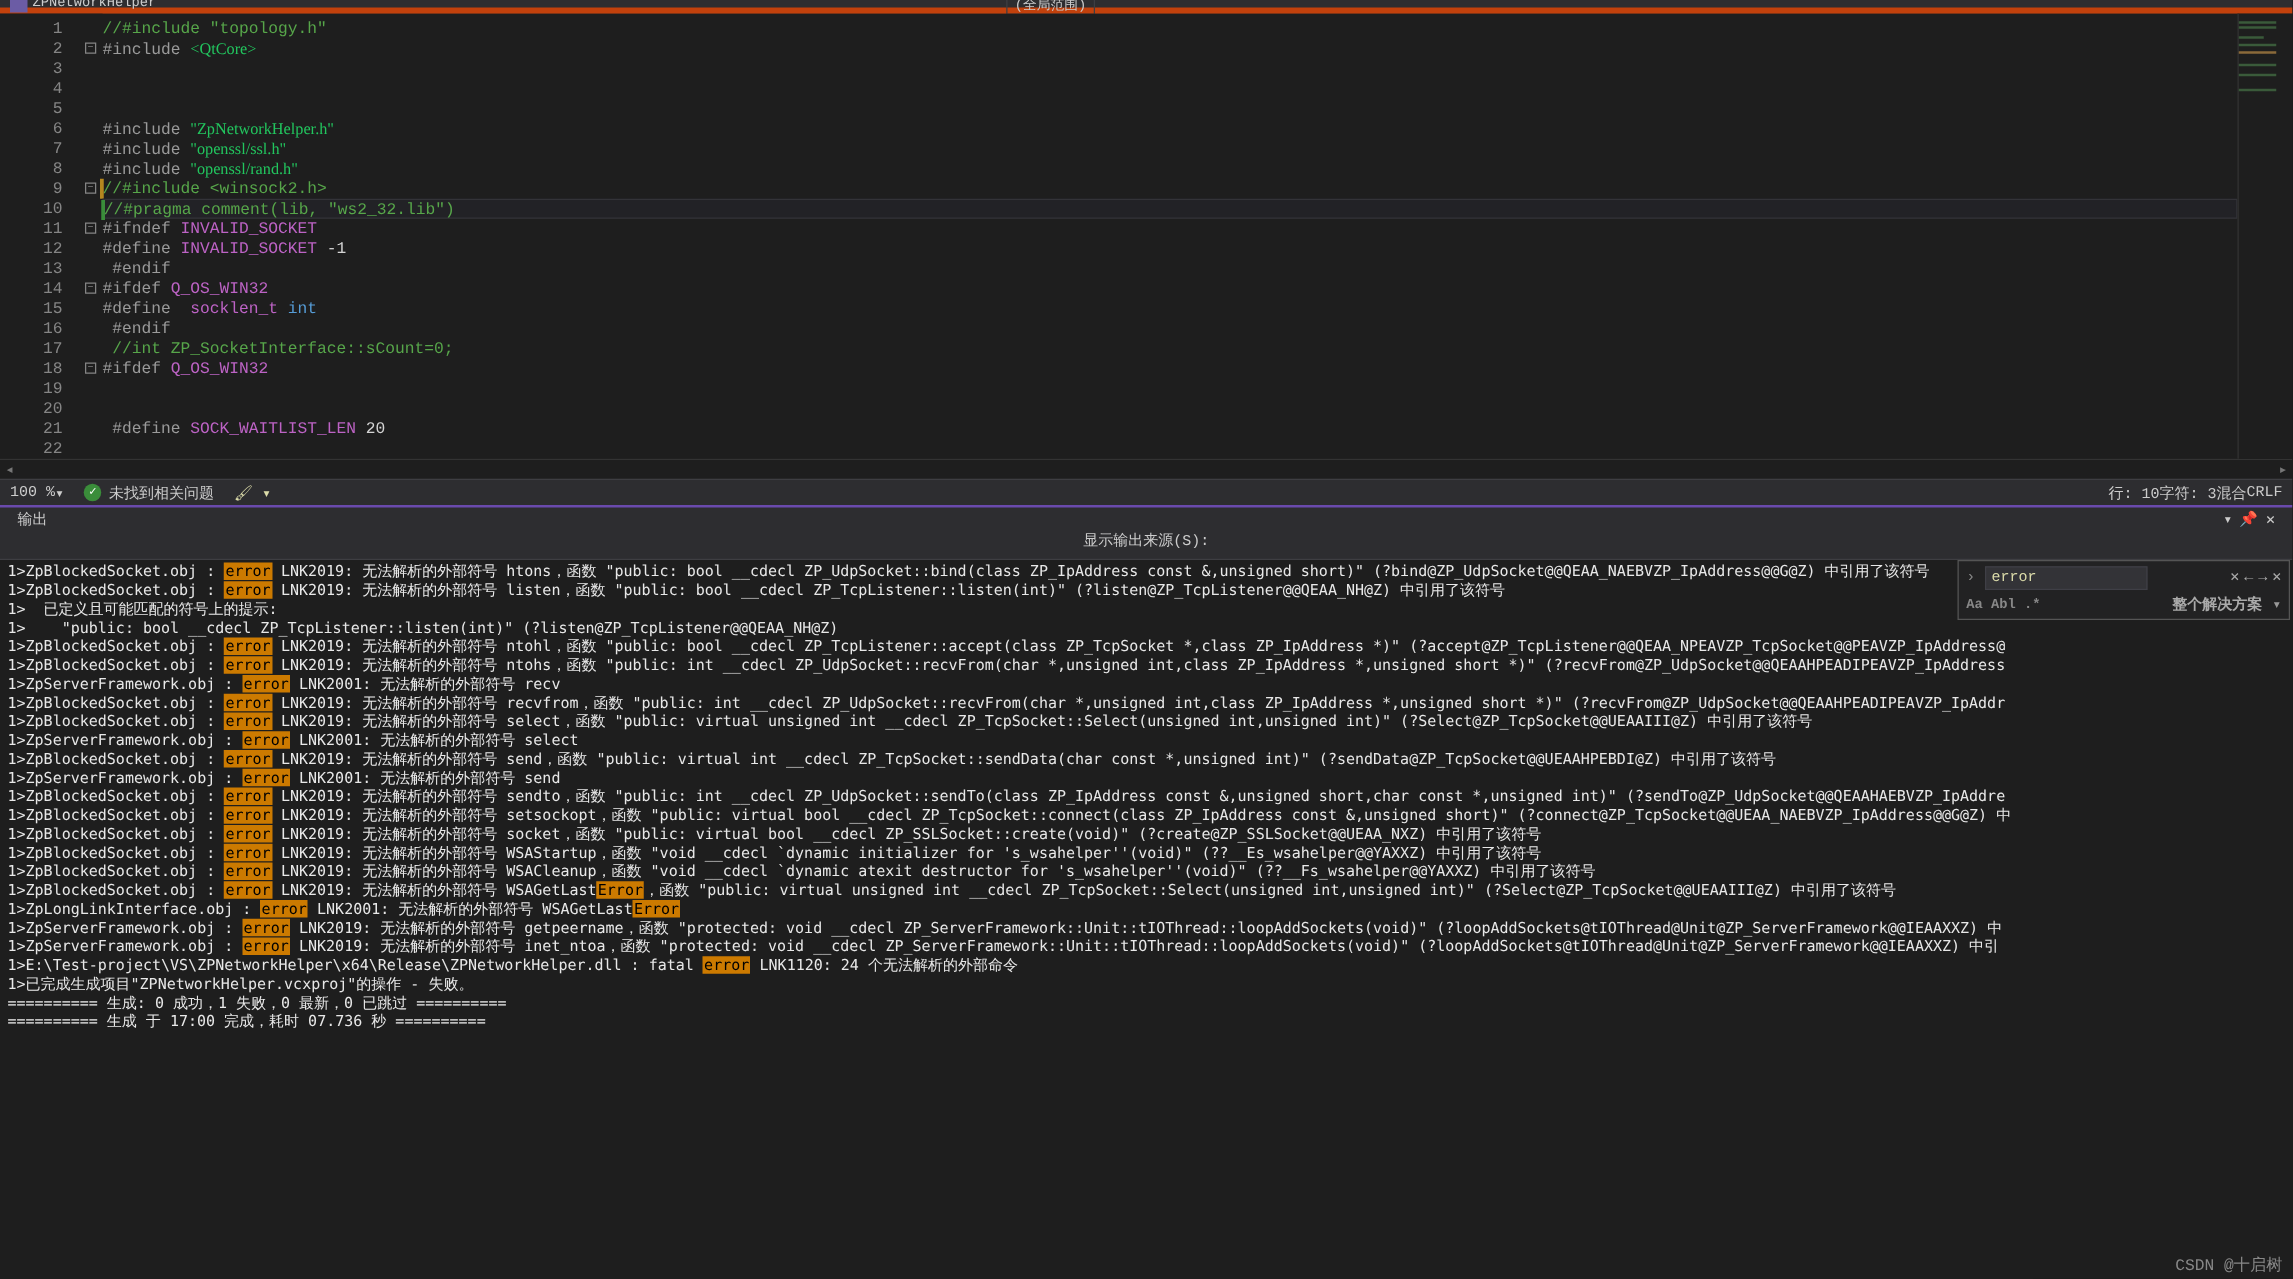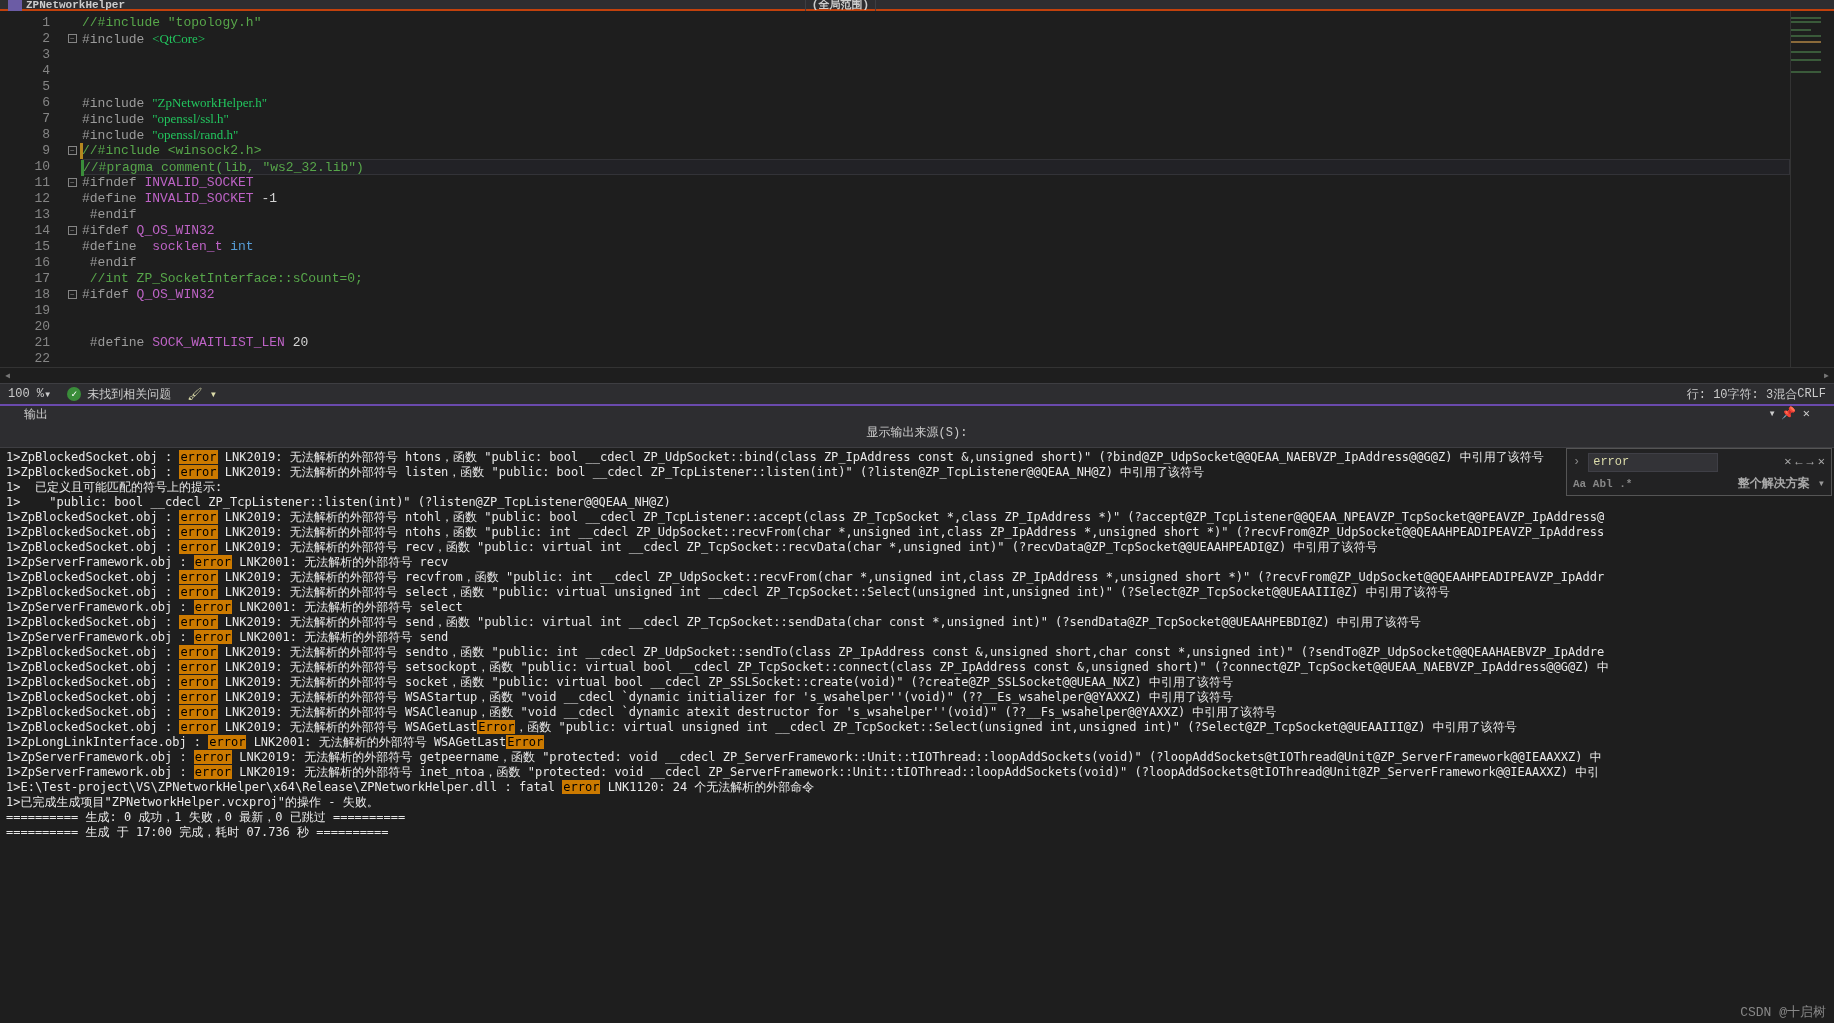--- a/index.html
+++ b/index.html
@@ -10,25 +10,24 @@
   color: #d4d4d4;
   width: 1834px;
   height: 1023px;
   overflow: hidden;
   display: flex;
   flex-direction: column;
 }
 .top-bar {
   height: 11px;
   background: #2d2d30;
-  border-bottom: 2px solid #c2410c;
+  border-bottom: 5px solid #c2410c;
   display: flex;
   align-items: center;
   padding: 0 8px;
-  font-weight: bold;
 }
 .top-icon {
   width: 14px;
   height: 14px;
   background: #6b5ca5;
   margin-right: 4px;
 }
 .top-title { color: #ccc; font-size: 11px; }
 .scope-combo {
   margin-left: auto;
@@ -133,22 +132,22 @@
   justify-content: center;
   margin-right: 6px;
 }
 .status-right { margin-left: auto; display: flex; }
 .status-right .status-item { margin-right: 0; }
 .output-header {
   height: 20px;
   background: #2d2d30;
   border-top: 2px solid #6a4aad;
   display: flex;
-  align-items: flex-start;
-  padding: 0 24px;
+  align-items: center;
+  padding: 0 14px;
   color: #ccc;
   font-size: 12px;
 }
 .output-header-icons { margin-left: auto; display: flex; gap: 6px; }
 .output-toolbar {
   height: 24px;
   background: #2d2d30;
   border-bottom: 1px solid #3e3e42;
   display: flex;
   align-items: center;
@@ -370,21 +369,20 @@
       <span style="margin-left:auto;color:#aaa">整个解决方案</span>
       <span>▾</span>
     </div>
   </div>
 <div class="out-line">1&gt;ZpBlockedSocket.obj : <span class="error-hl">error</span> LNK2019: 无法解析的外部符号 htons，函数 "public: bool __cdecl ZP_UdpSocket::bind(class ZP_IpAddress const &amp;,unsigned short)" (?bind@ZP_UdpSocket@@QEAA_NAEBVZP_IpAddress@@G@Z) 中引用了该符号</div>
     <div class="out-line">1&gt;ZpBlockedSocket.obj : <span class="error-hl">error</span> LNK2019: 无法解析的外部符号 listen，函数 "public: bool __cdecl ZP_TcpListener::listen(int)" (?listen@ZP_TcpListener@@QEAA_NH@Z) 中引用了该符号</div>
     <div class="out-line">1&gt;  已定义且可能匹配的符号上的提示:</div>
     <div class="out-line">1&gt;    "public: bool __cdecl ZP_TcpListener::listen(int)" (?listen@ZP_TcpListener@@QEAA_NH@Z)</div>
     <div class="out-line">1&gt;ZpBlockedSocket.obj : <span class="error-hl">error</span> LNK2019: 无法解析的外部符号 ntohl，函数 "public: bool __cdecl ZP_TcpListener::accept(class ZP_TcpSocket *,class ZP_IpAddress *)" (?accept@ZP_TcpListener@@QEAA_NPEAVZP_TcpSocket@@PEAVZP_IpAddress@</div>
     <div class="out-line">1&gt;ZpBlockedSocket.obj : <span class="error-hl">error</span> LNK2019: 无法解析的外部符号 ntohs，函数 "public: int __cdecl ZP_UdpSocket::recvFrom(char *,unsigned int,class ZP_IpAddress *,unsigned short *)" (?recvFrom@ZP_UdpSocket@@QEAAHPEADIPEAVZP_IpAddress</div>
-    <div class="out-line">1&gt;ZpBlockedSocket.obj : <span class="error-hl">error</span> LNK2019: 无法解析的外部符号 recv，函数 "public: virtual int __cdecl ZP_TcpSocket::recvData(char *,unsigned int)" (?recvData@ZP_TcpSocket@@UEAAHPEADI@Z) 中引用了该符号</div>
     <div class="out-line">1&gt;ZpServerFramework.obj : <span class="error-hl">error</span> LNK2001: 无法解析的外部符号 recv</div>
     <div class="out-line">1&gt;ZpBlockedSocket.obj : <span class="error-hl">error</span> LNK2019: 无法解析的外部符号 recvfrom，函数 "public: int __cdecl ZP_UdpSocket::recvFrom(char *,unsigned int,class ZP_IpAddress *,unsigned short *)" (?recvFrom@ZP_UdpSocket@@QEAAHPEADIPEAVZP_IpAddr</div>
     <div class="out-line">1&gt;ZpBlockedSocket.obj : <span class="error-hl">error</span> LNK2019: 无法解析的外部符号 select，函数 "public: virtual unsigned int __cdecl ZP_TcpSocket::Select(unsigned int,unsigned int)" (?Select@ZP_TcpSocket@@UEAAIII@Z) 中引用了该符号</div>
     <div class="out-line">1&gt;ZpServerFramework.obj : <span class="error-hl">error</span> LNK2001: 无法解析的外部符号 select</div>
     <div class="out-line">1&gt;ZpBlockedSocket.obj : <span class="error-hl">error</span> LNK2019: 无法解析的外部符号 send，函数 "public: virtual int __cdecl ZP_TcpSocket::sendData(char const *,unsigned int)" (?sendData@ZP_TcpSocket@@UEAAHPEBDI@Z) 中引用了该符号</div>
     <div class="out-line">1&gt;ZpServerFramework.obj : <span class="error-hl">error</span> LNK2001: 无法解析的外部符号 send</div>
     <div class="out-line">1&gt;ZpBlockedSocket.obj : <span class="error-hl">error</span> LNK2019: 无法解析的外部符号 sendto，函数 "public: int __cdecl ZP_UdpSocket::sendTo(class ZP_IpAddress const &amp;,unsigned short,char const *,unsigned int)" (?sendTo@ZP_UdpSocket@@QEAAHAEBVZP_IpAddre</div>
     <div class="out-line">1&gt;ZpBlockedSocket.obj : <span class="error-hl">error</span> LNK2019: 无法解析的外部符号 setsockopt，函数 "public: virtual bool __cdecl ZP_TcpSocket::connect(class ZP_IpAddress const &amp;,unsigned short)" (?connect@ZP_TcpSocket@@UEAA_NAEBVZP_IpAddress@@G@Z) 中</div>
     <div class="out-line">1&gt;ZpBlockedSocket.obj : <span class="error-hl">error</span> LNK2019: 无法解析的外部符号 socket，函数 "public: virtual bool __cdecl ZP_SSLSocket::create(void)" (?create@ZP_SSLSocket@@UEAA_NXZ) 中引用了该符号</div>
     <div class="out-line">1&gt;ZpBlockedSocket.obj : <span class="error-hl">error</span> LNK2019: 无法解析的外部符号 WSAStartup，函数 "void __cdecl `dynamic initializer for 's_wsahelper''(void)" (??__Es_wsahelper@@YAXXZ) 中引用了该符号</div>

